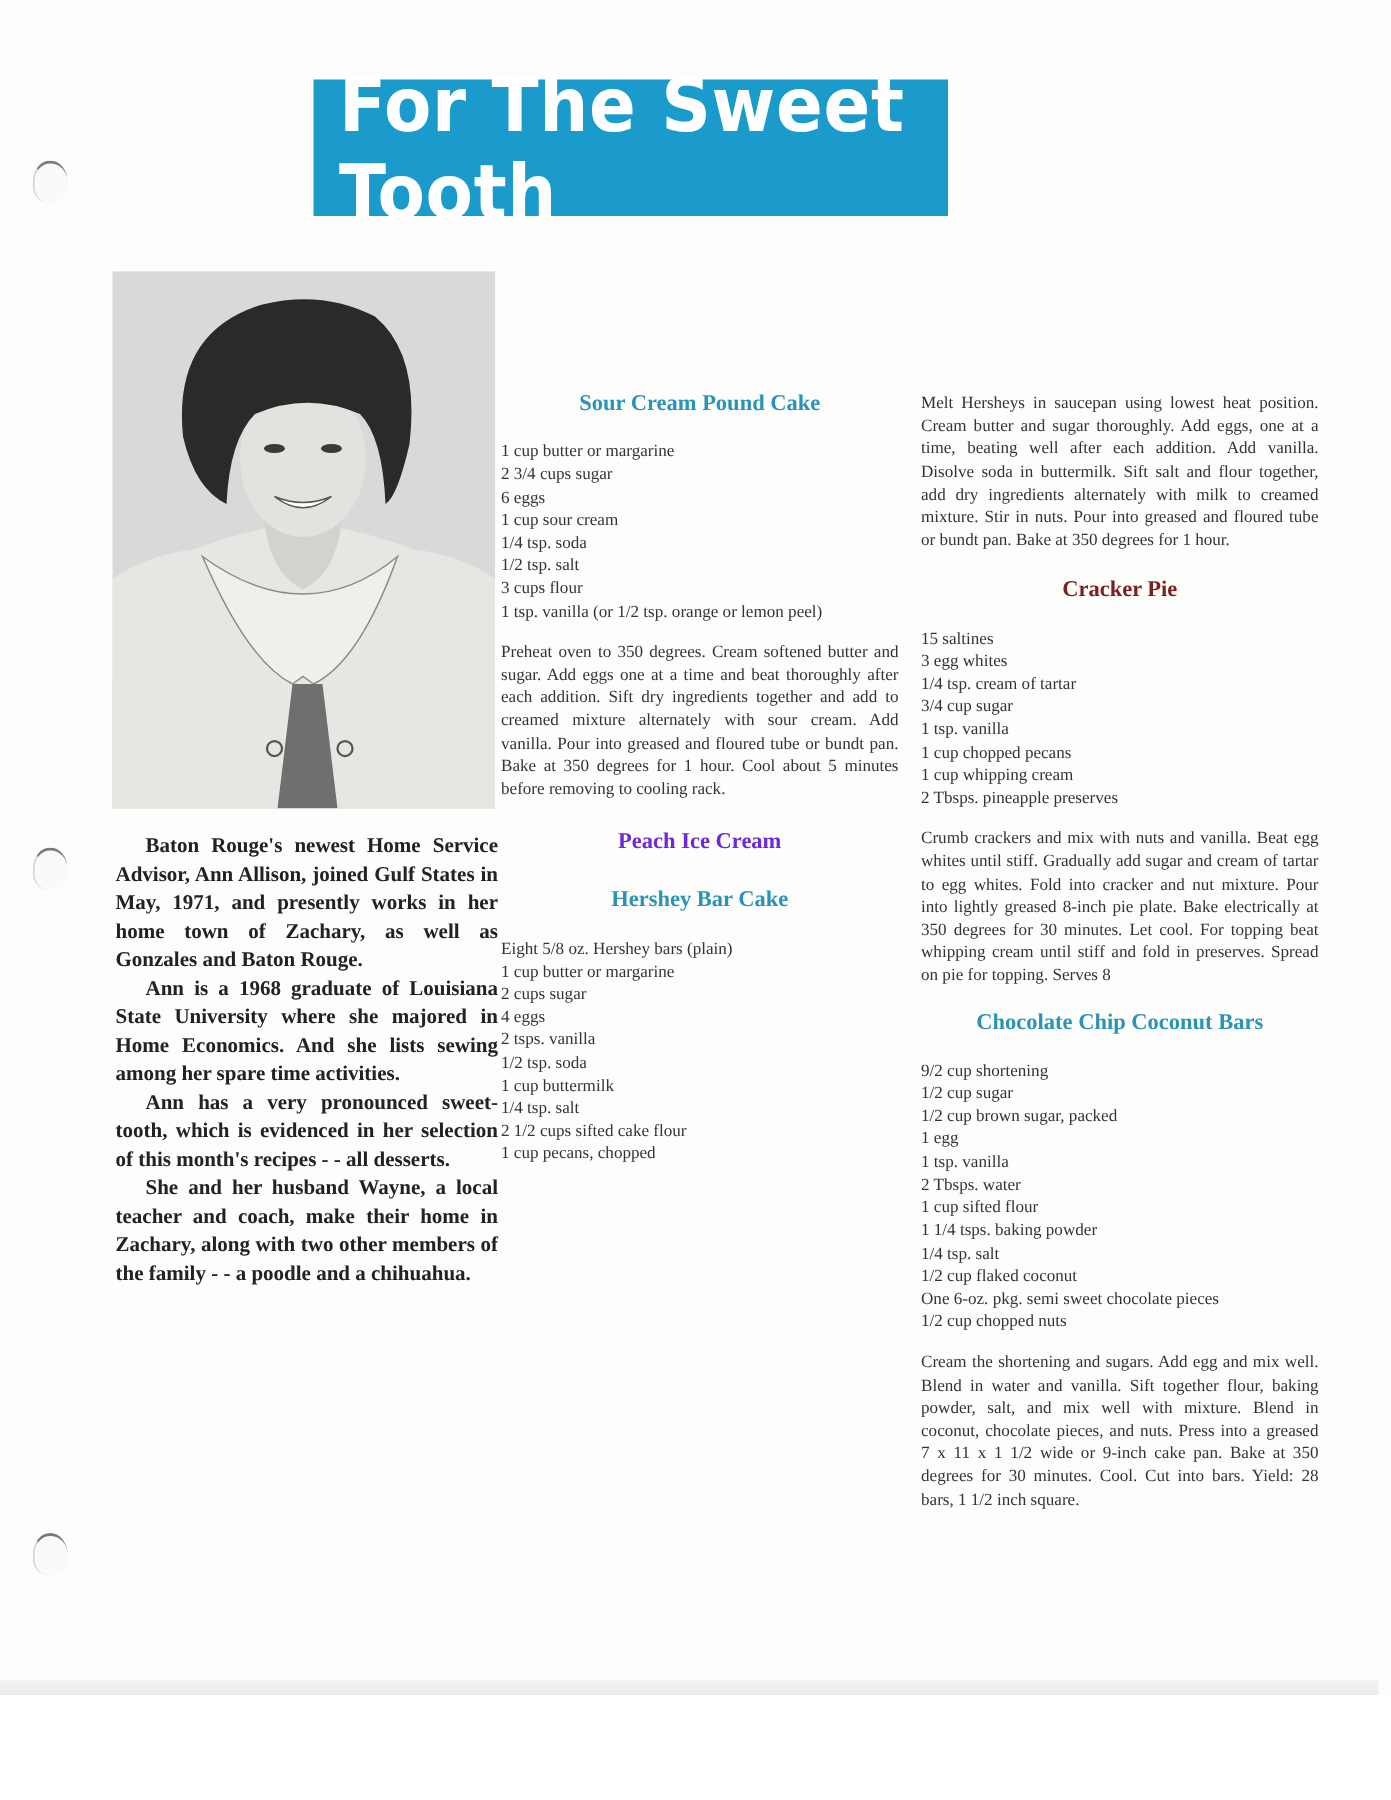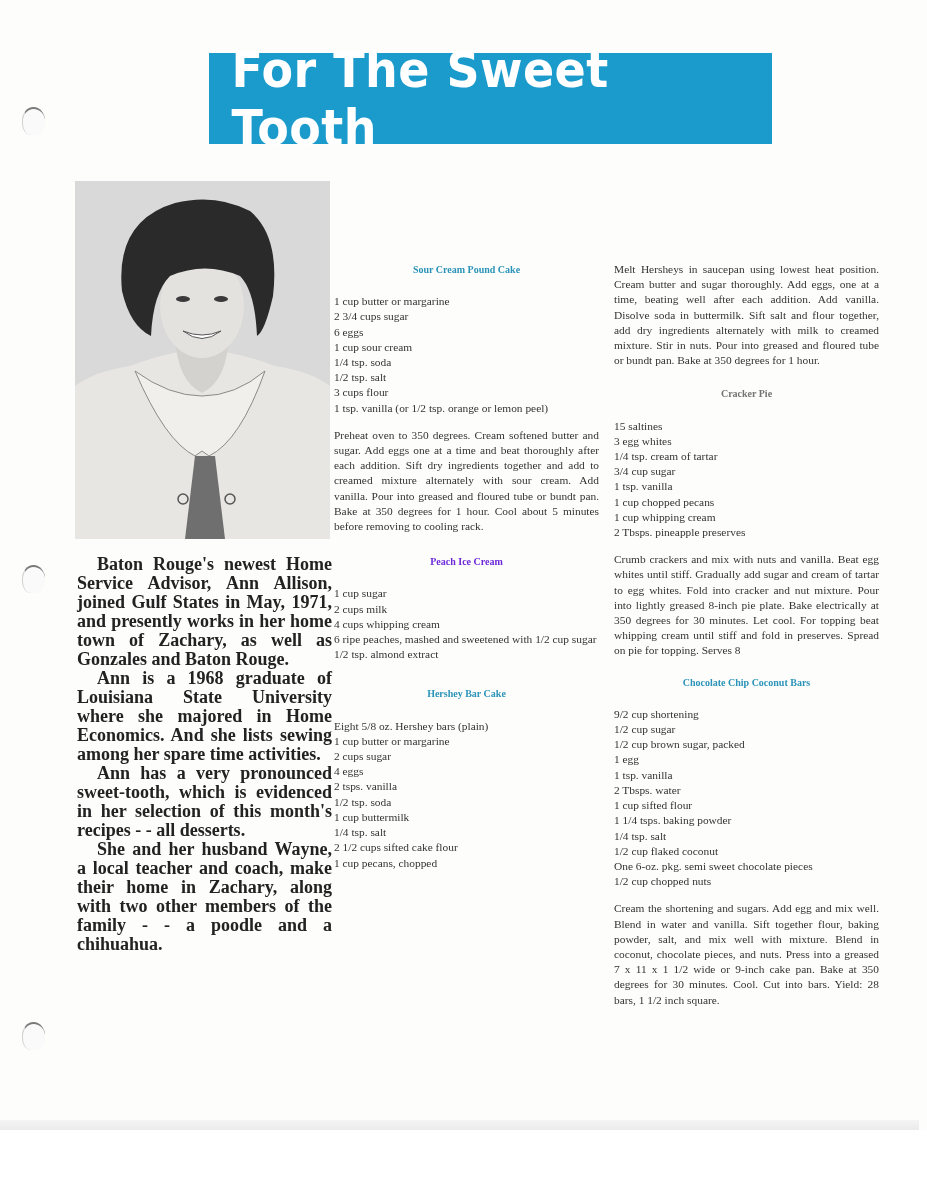--- a/index.html
+++ b/index.html
@@ -20,51 +20,51 @@
       background: #ffffff;
     }
     .hole {
       position: absolute; left: 22px; width: 22px; height: 26px;
       border-top: 2px solid #7a7a7a;
       border-left: 1px solid #d0d0d0;
       border-radius: 50% 50% 40% 40%;
       background: #fafafa;
     }
     .banner {
-      position: absolute; left: 209px; top: 53px; width: 563px; height: 91px;
+      position: absolute; left: 209px; top: 53px; width: 423px; height: 91px;
       background: #1a9bcc;
       display: flex; align-items: center; justify-content: center;
     }
     .banner h1 {
       margin: 0; color: #ffffff;
       font-family: "DejaVu Sans", sans-serif;
       font-weight: bold; font-size: 50px; letter-spacing: 0.5px;
       transform: scaleX(0.92);
     }
     .photo {
       position: absolute; left: 75px; top: 181px; width: 255px; height: 358px;
       background: linear-gradient(#d6d6d6, #e6e6e6 40%, #dcdcdc);
       overflow: hidden;
     }
     .photo svg { width: 100%; height: 100%; display: block; }
 
     .bio {
       position: absolute; left: 77px; top: 555px; width: 255px;
       font-family: "Liberation Serif", serif; font-weight: bold;
-      font-size: 18px; line-height: 19px; color: #222;
+      font-size: 14px; line-height: 19px; color: #222;
     }
     .bio p { margin: 0; text-indent: 20px; text-align: justify; }
 
     .col { position: absolute; width: 265px; font-size: 11.4px; line-height: 15.2px; color: #333; }
     .col-mid { left: 334px; top: 262px; }
     .col-right { left: 614px; top: 262px; }
 
     .recipe-title {
       text-align: center; color: #2a93b8; font-weight: bold;
-      font-size: 10px; margin: 0 0 17px 0;
+      font-size: 15px; margin: 0 0 17px 0;
     }
     .ing-list { list-style: none; margin: 0 0 12px 0; padding: 0; }
     .ing-list li { padding-left: 11px; text-indent: -11px; }
     .instr { margin: 0; text-align: justify; }
 
     .mid-s1 { margin-top: 0; }
     .mid-s2 { margin-top: 20px; }
     .mid-s3 { margin-top: 24px; }
     .right-s1 { margin-top: 0; }
     .right-s2 { margin-top: 18px; }
@@ -127,27 +127,20 @@
       <li>1/4 tsp. soda</li>
       <li>1/2 tsp. salt</li>
       <li>3 cups flour</li>
       <li>1 tsp. vanilla (or 1/2 tsp. orange or lemon peel)</li>
     </ul>
     <p class="instr">Preheat oven to 350 degrees. Cream softened butter and sugar. Add eggs one at a time and beat thoroughly after each addition. Sift dry ingredients together and add to creamed mixture alternately with sour cream. Add vanilla. Pour into greased and floured tube or bundt pan. Bake at 350 degrees for 1 hour. Cool about 5 minutes before removing to cooling rack.</p>
   </section>
 
   <section class="mid-s2">
     <h2 class="recipe-title" style="color: #6d28d9;">Peach Ice Cream</h2>
-    <ul class="ing-list">
-      <li>1 cup sugar</li>
-      <li>2 cups milk</li>
-      <li>4 cups whipping cream</li>
-      <li>6 ripe peaches, mashed and sweetened with 1/2 cup sugar</li>
-      <li>1/2 tsp. almond extract</li>
-    </ul>
   </section>
 
   <section class="mid-s3">
     <h2 class="recipe-title" style="color: rgb(42, 147, 184);">Hershey Bar Cake</h2>
     <ul class="ing-list">
       <li>Eight 5/8 oz. Hershey bars (plain)</li>
       <li>1 cup butter or margarine</li>
       <li>2 cups sugar</li>
       <li>4 eggs</li>
       <li>2 tsps. vanilla</li>
@@ -159,21 +152,21 @@
     </ul>
   </section>
 </div>
 
 <div class="col col-right">
   <section class="right-s1">
     <p class="instr">Melt Hersheys in saucepan using lowest heat position. Cream butter and sugar thoroughly. Add eggs, one at a time, beating well after each addition. Add vanilla. Disolve soda in buttermilk. Sift salt and flour together, add dry ingredients alternately with milk to creamed mixture. Stir in nuts. Pour into greased and floured tube or bundt pan. Bake at 350 degrees for 1 hour.</p>
   </section>
 
   <section class="right-s2">
-    <h2 class="recipe-title" style="color: #737373;">Cracker Pie</h2>
+    <h2 class="recipe-title" style="color: #7f1d1d;">Cracker Pie</h2>
     <ul class="ing-list">
       <li>15 saltines</li>
       <li>3 egg whites</li>
       <li>1/4 tsp. cream of tartar</li>
       <li>3/4 cup sugar</li>
       <li>1 tsp. vanilla</li>
       <li>1 cup chopped pecans</li>
       <li>1 cup whipping cream</li>
       <li>2 Tbsps. pineapple preserves</li>
     </ul>

